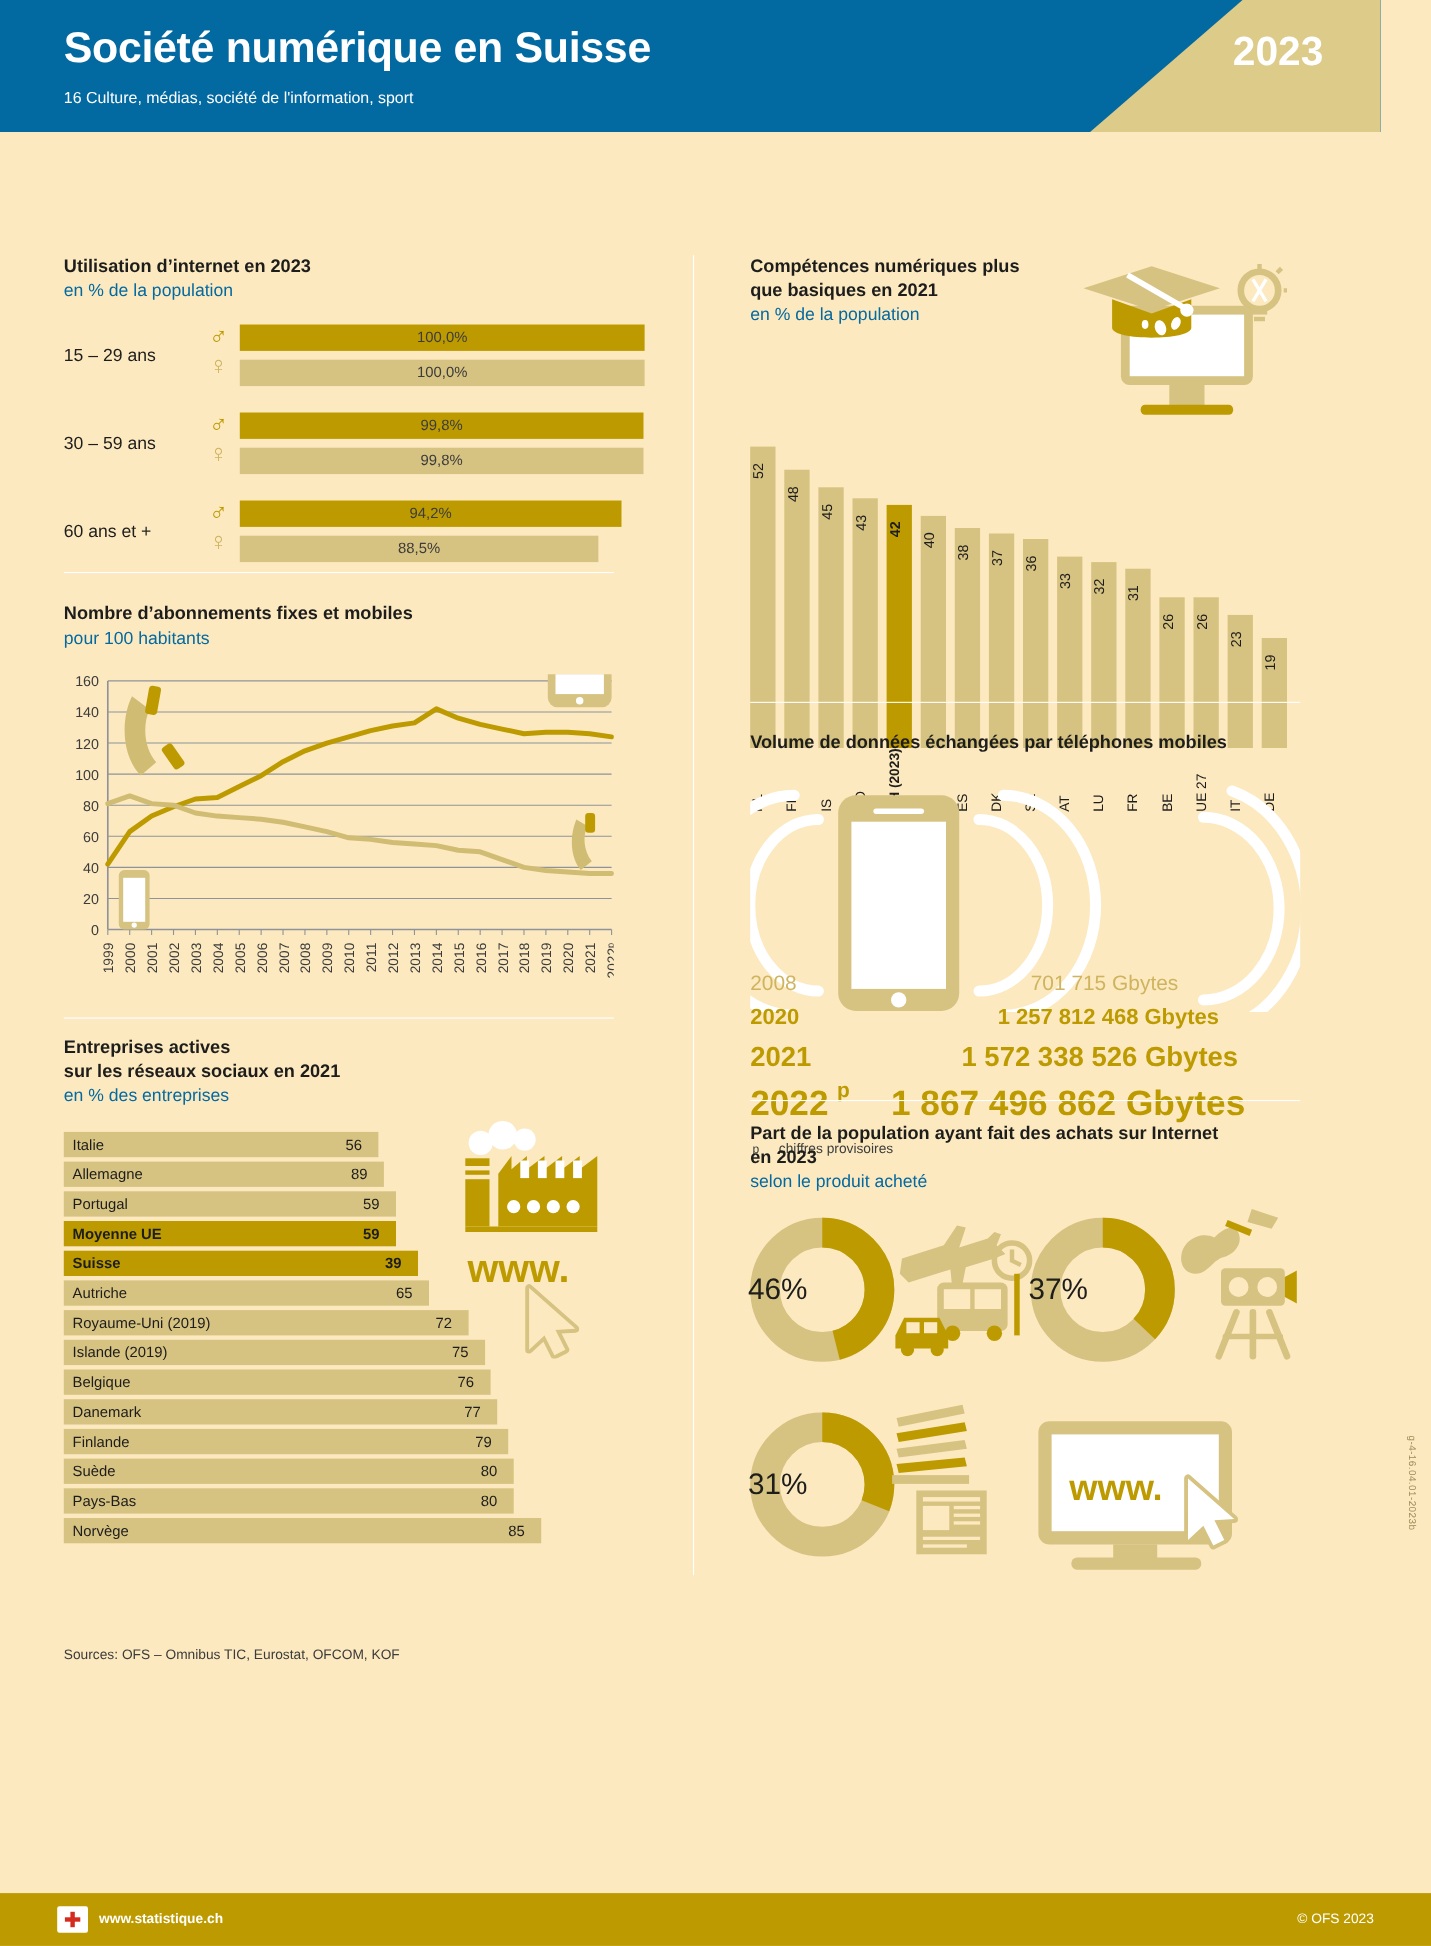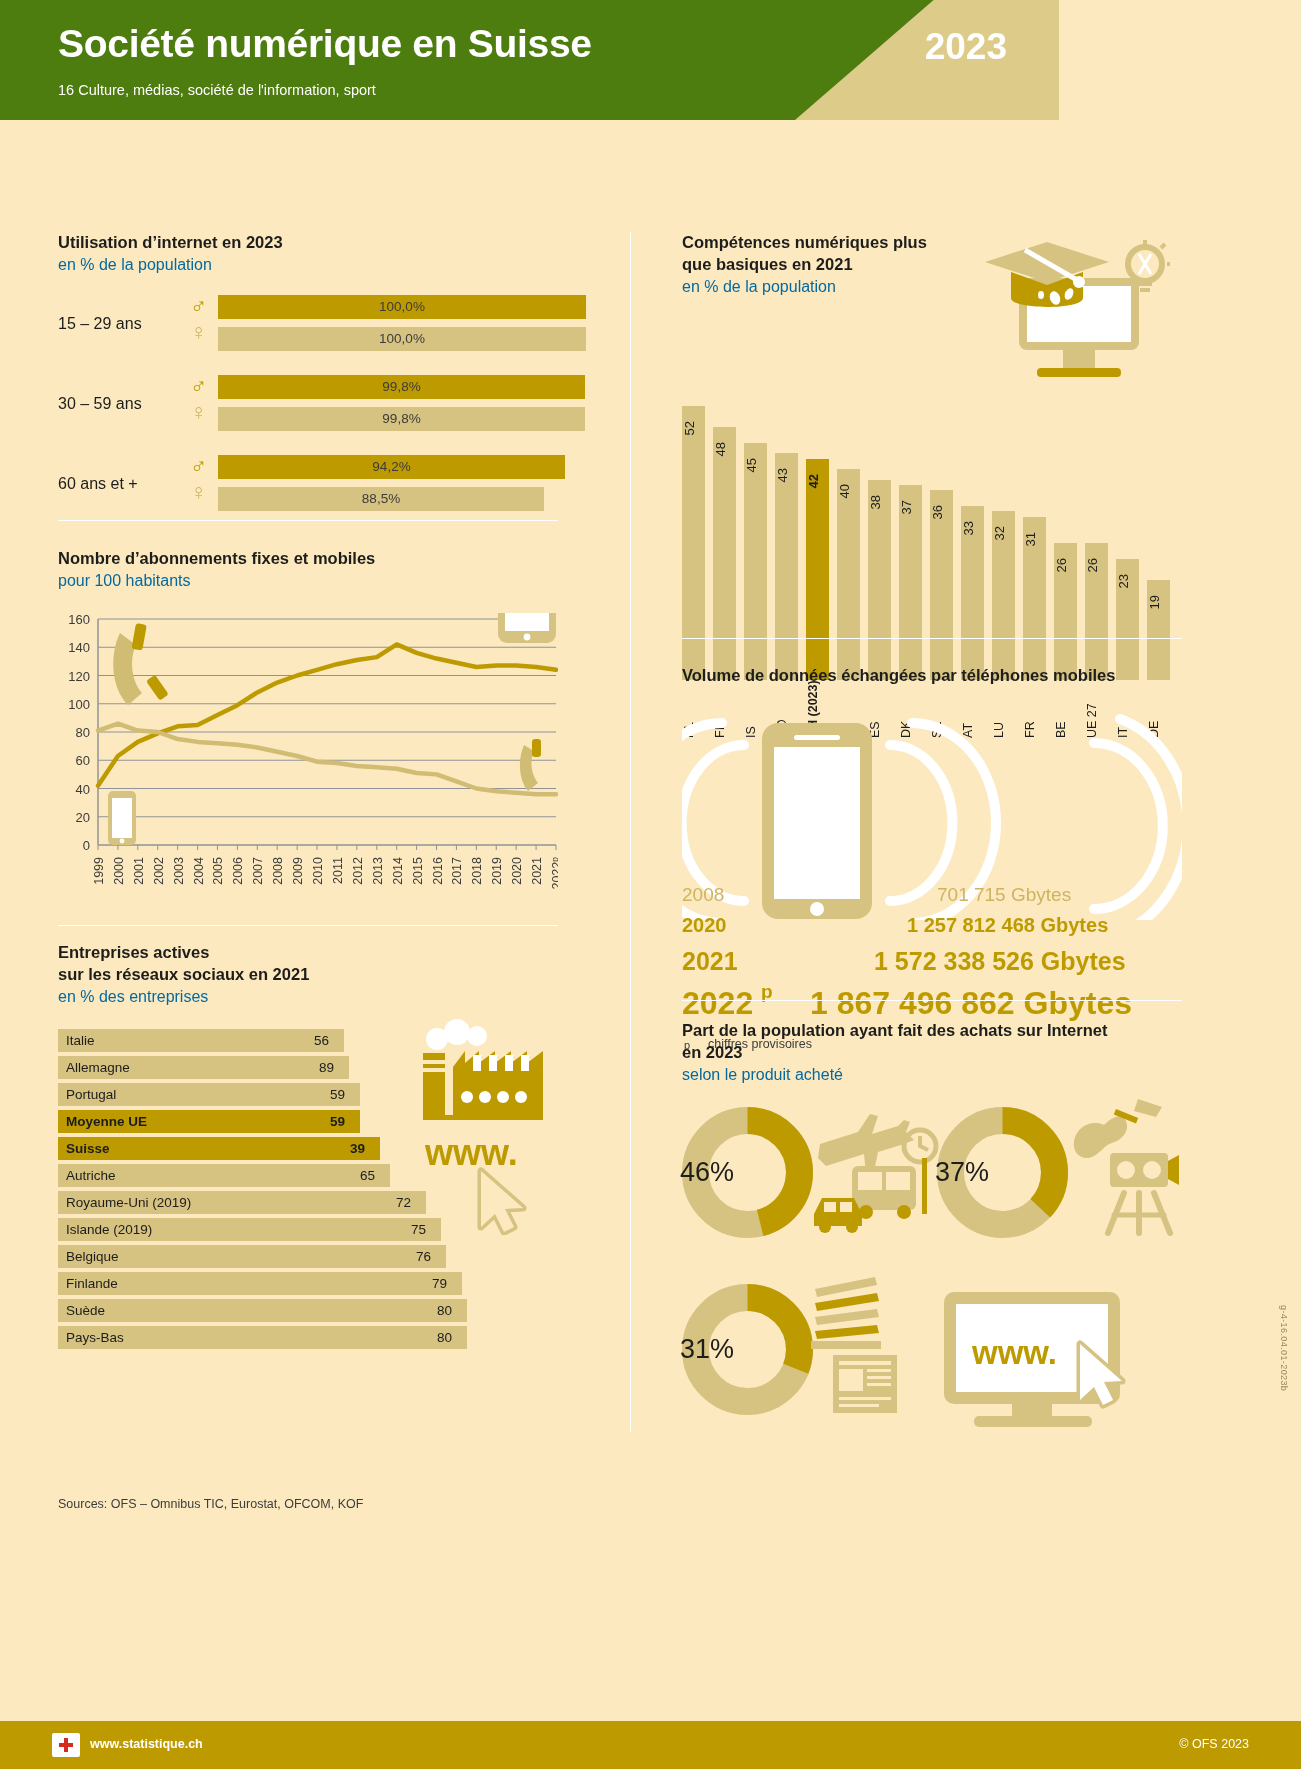--- a/index.html
+++ b/index.html
@@ -7,22 +7,22 @@
   body {
     background: #fce9c0;
     font-family: "Liberation Sans", sans-serif;
     color: #1d1d1b;
     position: relative;
     overflow: hidden;
   }
 
   
   .header {
-    position: absolute; left: 0; top: 0; width: 1059px; height: 120px;
-    background: #4d7c0f; overflow: hidden;
+    position: absolute; left: 0; top: 0; width: 1255px; height: 120px;
+    background: #0369a1; overflow: hidden;
   }
   .header-wedge2 {
     position: absolute; right: 0; top: 0; width: 330px; height: 120px;
     background: #ddcb8a;
     clip-path: polygon(62% 0, 100% 0, 100% 100%, 20% 100%);
   }
   .header h1 {
     position: absolute; left: 58px; top: 22px;
     font-size: 39px; font-weight: bold; color: #fff; letter-spacing: -0.3px;
   }
@@ -322,33 +322,43 @@
         <div class="fill" style="width:383px"></div>
         <div class="cname">Islande (2019)</div>
         <div class="cval" style="left:353px">75</div>
       </div>
       <div class="trow">
         <div class="fill" style="width:388px"></div>
         <div class="cname">Belgique</div>
         <div class="cval" style="left:358px">76</div>
       </div>
       <div class="trow">
+        <div class="fill" style="width:394px"></div>
+        <div class="cname">Danemark</div>
+        <div class="cval" style="left:364px">77</div>
+      </div>
+      <div class="trow">
         <div class="fill" style="width:404px"></div>
         <div class="cname">Finlande</div>
         <div class="cval" style="left:374px">79</div>
       </div>
       <div class="trow">
         <div class="fill" style="width:409px"></div>
         <div class="cname">Suède</div>
         <div class="cval" style="left:379px">80</div>
       </div>
       <div class="trow">
         <div class="fill" style="width:409px"></div>
         <div class="cname">Pays-Bas</div>
         <div class="cval" style="left:379px">80</div>
+      </div>
+      <div class="trow">
+        <div class="fill" style="width:434px"></div>
+        <div class="cname">Norvège</div>
+        <div class="cval" style="left:404px">85</div>
       </div>
     </div>
 </div>
 
 <svg style="position:absolute; left:415px; top:1005px;" width="150" height="230" viewBox="0 0 150 230">
   <g>
     <circle cx="22" cy="34" r="11" fill="#ffffff"></circle>
     <circle cx="42" cy="27" r="13" fill="#ffffff"></circle>
     <circle cx="62" cy="31" r="10" fill="#ffffff"></circle>
   </g>

